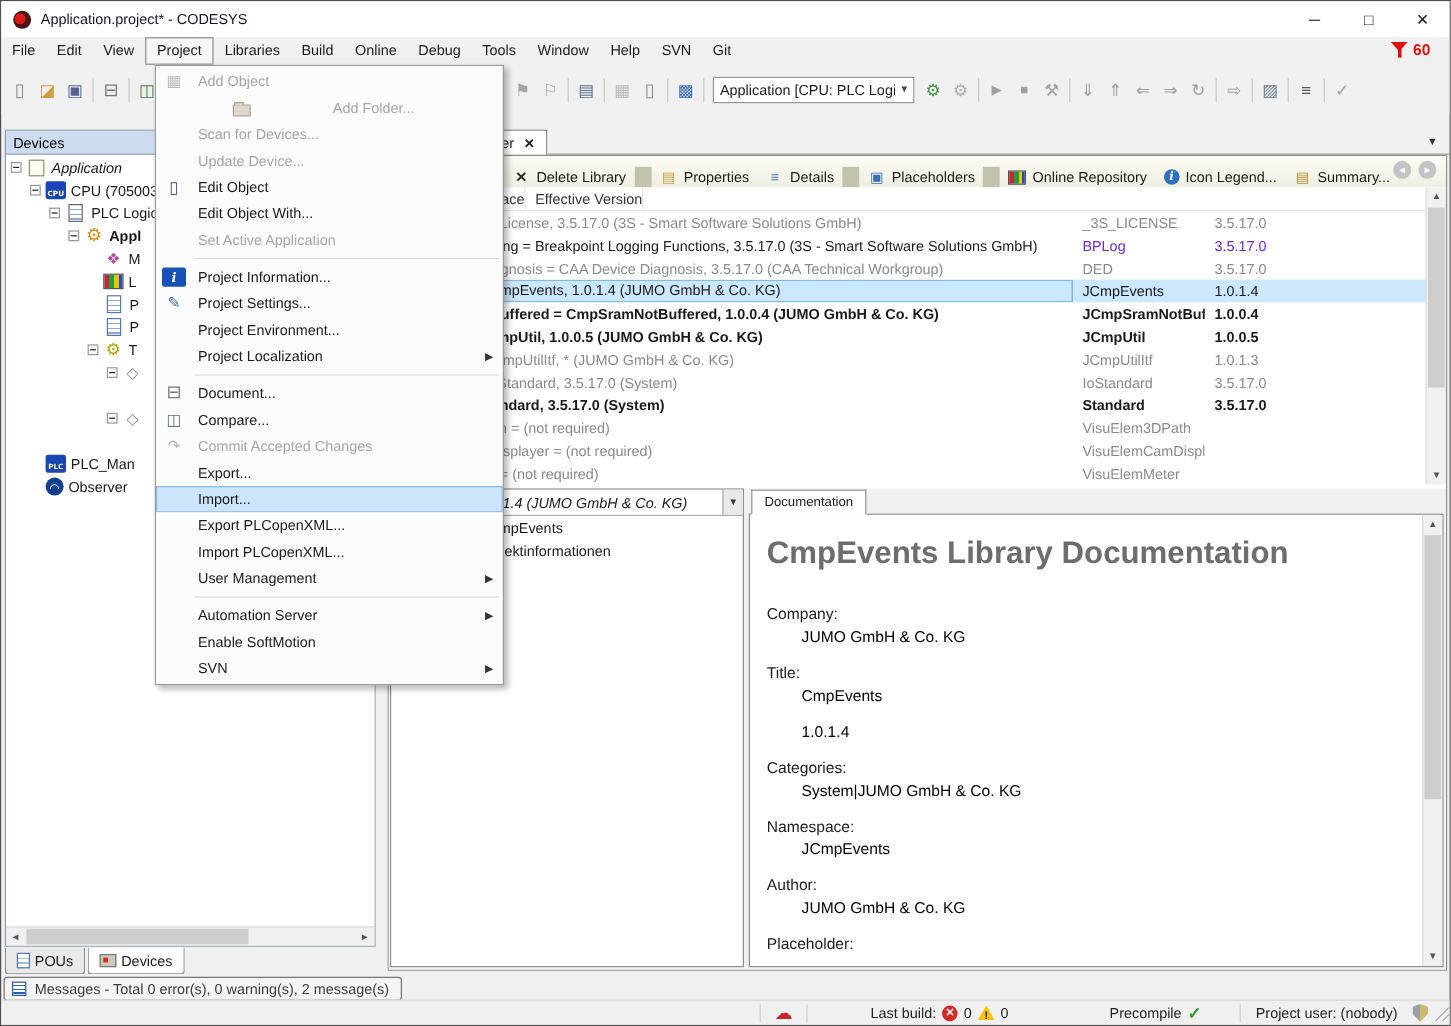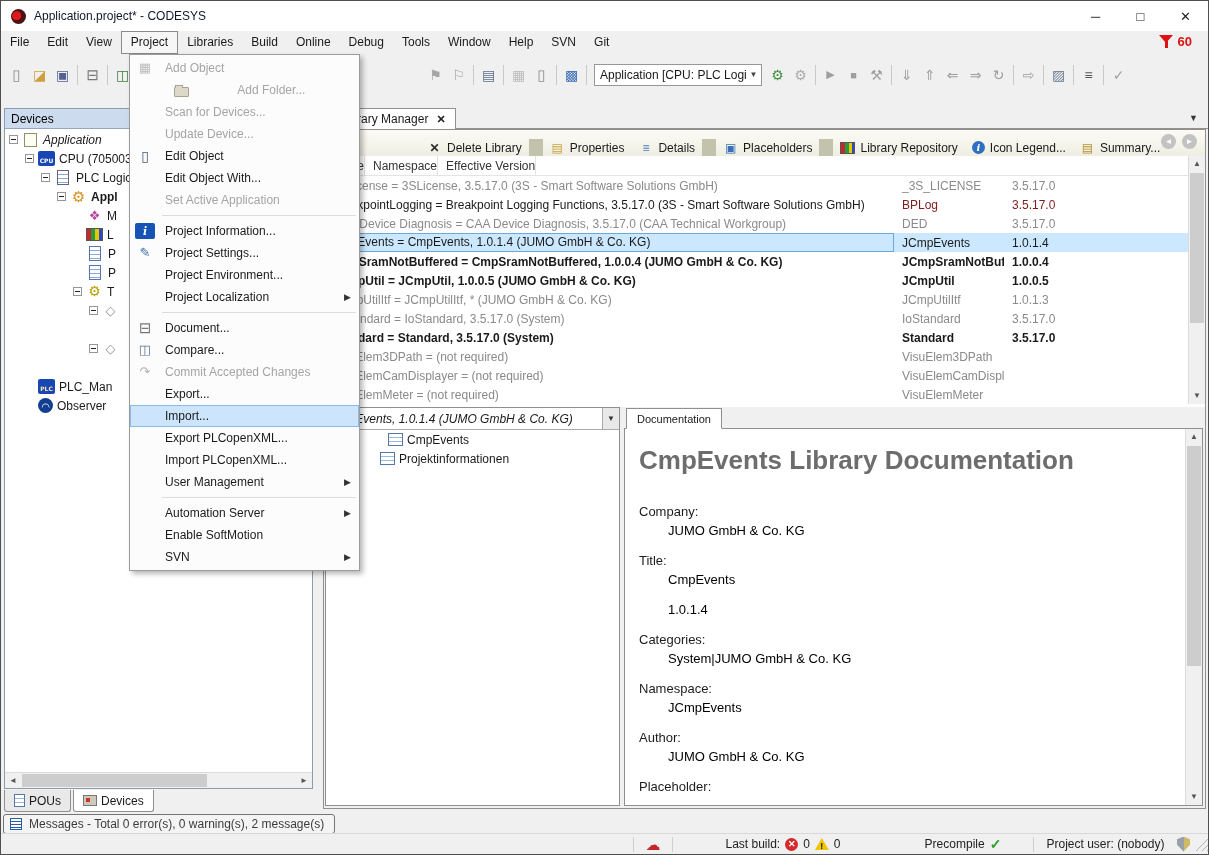--- a/index.html
+++ b/index.html
@@ -95,21 +95,21 @@
 
   
   .lm-list { position:absolute; top:26px; left:0; right:0; height:248px; overflow:hidden; background:#fff; }
   .lm-header { height:20px; display:flex; border-bottom:1px solid #e4e4e4; color:#333; }
   .lm-header .hc { padding:3px 0 0 8px; border-right:1px solid #e4e4e4; font-size:12px; }
   .lm-row { height:19px; display:flex; align-items:center; font-size:12px; }
   .lm-row .c-name { width:570px; padding-left:8px; white-space:nowrap; overflow:hidden; }
   .lm-row .c-ns { width:110px; padding-left:8px; white-space:nowrap; overflow:hidden; }
   .lm-row .c-ver { width:115px; padding-left:8px; white-space:nowrap; }
   .lm-row.gray { color:#8a8a8a; }
-  .lm-row.mgray .c-ns, .lm-row.mgray .c-ver { color:#7f1d1d; }
+  .lm-row.mgray .c-ns, .lm-row.mgray .c-ver { color:#6d28d9; }
   .lm-row.bold { font-weight:bold; }
   .lm-row.sel { background:#cbe8ff; }
   .lm-row.sel .c-name { box-shadow:inset 0 0 0 1px #6da8dc; height:19px; line-height:18px; }
   .vscroll { position:absolute; right:0; top:0; bottom:0; width:17px; background:#f0f0f0;
              border-left:1px solid #dcdcdc; }
   .vs-arrow { position:absolute; left:0; width:16px; height:16px; text-align:center; font-size:8px;
               line-height:16px; color:#555; }
   .vs-thumb { position:absolute; left:1px; width:14px; background:#cdcdcd; }
 
   
@@ -153,21 +153,21 @@
   .ic-warn::after { content:'!'; position:absolute; left:0; right:0; bottom:-1px; text-align:center;
       font-size:9px; font-weight:bold; color:#222; }
   .ic-ok { color:#2f9e2f; font-weight:bold; font-size:14px; }
   .ic-shield { width:13px; height:15px; flex:none;
       clip-path:polygon(50% 0,100% 18%,100% 55%,50% 100%,0 55%,0 18%);
       background:linear-gradient(90deg,#9aa0a8 50%,#cdb968 50%); }
   .sb-grip { width:14px; height:14px; margin-left:4px; flex:none;
       background:repeating-linear-gradient(135deg,transparent 0 3px,#b5b5b5 3px 4px); clip-path:polygon(100% 0,100% 100%,0 100%); }
 
   
-  .menu-popup { position:absolute; left:128px; top:53px; width:231px; background:#fcfcfc;
+  .menu-popup { position:absolute; left:128px; top:53px; width:291px; background:#fcfcfc;
                 border:1px solid #9b9b9b; box-shadow:3px 3px 5px rgba(0,0,0,.28); z-index:100; padding:2px 0; }
   .pm-item { position:relative; height:22px; display:flex; align-items:center; padding:0 8px 0 5px; }
   .pm-item.sep { height:9px; }
   .pm-item.sep::after { content:''; position:absolute; left:32px; right:3px; top:4px; border-top:1px solid #dcdcdc; }
   .pm-item.hl { background:#cde5fc; box-shadow:inset 0 0 0 1px #8bbbe8; }
   .pm-ic { width:20px; height:16px; text-align:center; font-size:13px; line-height:16px; flex:none; }
   .pm-label { margin-left:10px; font-size:12px; color:#1a1a1a; }
   .pm-item.disabled .pm-label { color:#a5a5a5; }
   .pm-arrow { margin-left:auto; font-size:9px; color:#333; }
 
@@ -537,21 +537,21 @@
               <span>Placeholders</span>
             </span>
 
             <span class="lm-btn lm-tb-sep">
               <span class="lm-btn-ic"></span>
               <span></span>
             </span>
 
             <span class="lm-btn">
               <span class="lm-btn-ic ic-repository"></span>
-              <span>Library Repository</span>
+              <span>Online Repository</span>
             </span>
 
             <span class="lm-btn">
               <span class="lm-btn-ic ic-legend"></span>
               <span>Icon Legend...</span>
             </span>
 
             <span class="lm-btn">
               <span class="lm-btn-ic ic-summary"></span>
               <span>Summary...</span>

